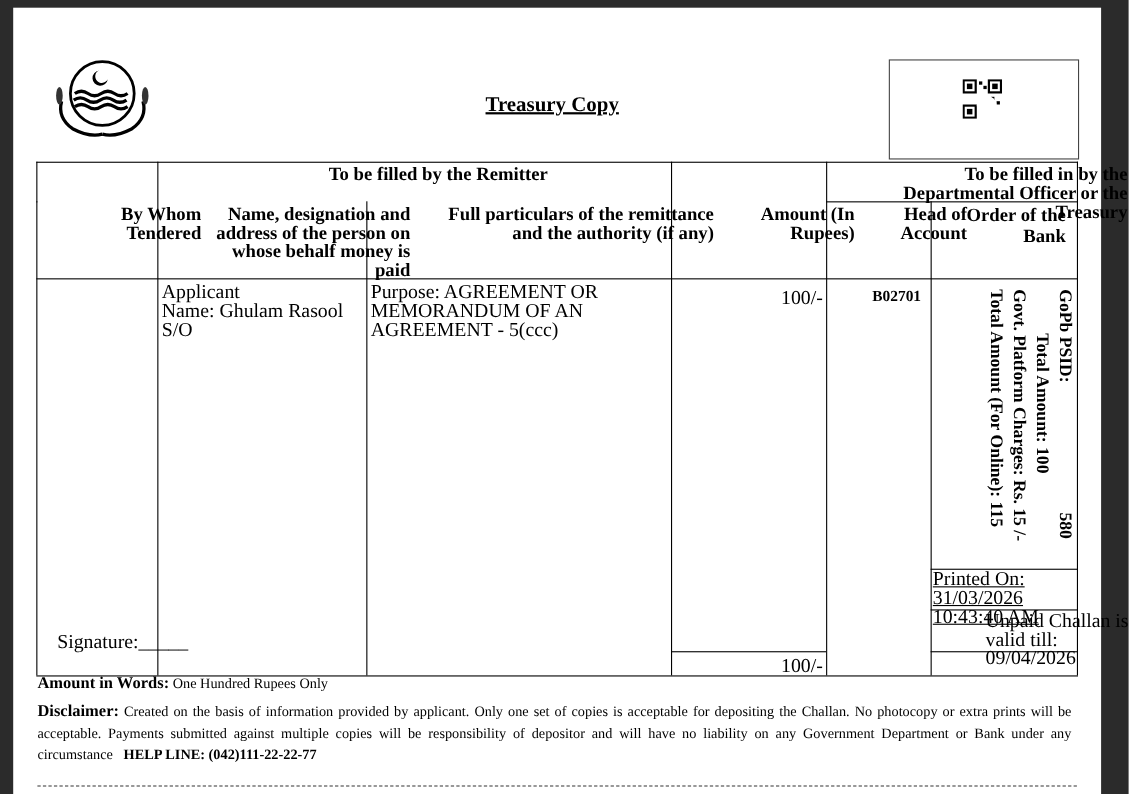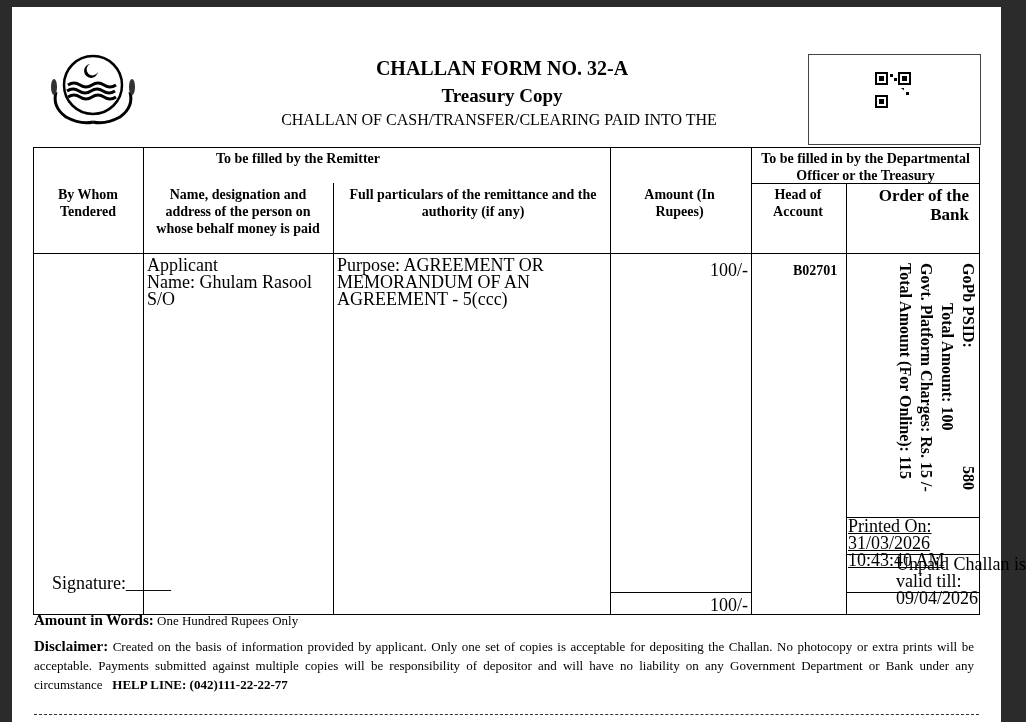--- a/index.html
+++ b/index.html
@@ -11,31 +11,31 @@
     position: relative;
   }
   .page {
     position: absolute; left: 12px; top: 7px; width: 989px; height: 730px;
     background: #fff;
   }
   .abs { position: absolute; }
   .logo { left: 34px; top: 45px; width: 95px; height: 75px; }
   .title1 { left: 0; width: 980px; top: 50px; text-align: center; font-weight: bold; font-size: 20px; }
   .title2 { left: 0; width: 980px; top: 78px; text-align: center; font-weight: bold; font-size: 19px; }
-  .title2 span { text-decoration-thickness: 2px; }
+  .title2 span { text-decoration: underline; text-decoration-thickness: 2px; }
   .title3 { left: 0; width: 974px; top: 104px; text-align: center; font-size: 16px; }
   .qrbox { left: 796px; top: 47px; width: 171px; height: 89px; border: 1px solid #444; }
   .qr { left: 66px; top: 17px; width: 36px; height: 36px; }
 
   
   .line-h { position: absolute; height: 1px; background: #000; }
   .line-v { position: absolute; width: 1px; background: #000; }
 
   .cell { position: absolute; font-size: 14px; line-height: 17px; }
-  .hdr { font-weight: bold; text-align: center; font-size: 14px; line-height: 17px; }
+  .hdr { font-weight: bold; text-align: right; font-size: 17px; line-height: 17px; margin-left: 45px; }
   .hdr-big { font-weight: bold; text-align: right; font-size: 17px; line-height: 19px; }
   .txt { font-size: 18px; line-height: 17px; }
 
   .vert {
     position: absolute; left: 835px; top: 256px; width: 132px; height: 250px;
   }
   .vert-inner {
     position: absolute; left: 132px; top: 0;
     width: 250px; height: 132px;
     transform-origin: 0 0; transform: rotate(90deg);
@@ -61,23 +61,21 @@
         <path d="M21 39 q6 -4 12 0 t12 0 t12 0 t12 0"></path>
         <path d="M22 45 q6 -4 12 0 t12 0 t12 0 t12 0"></path>
       </g>
       <path d="M10 40 q-4 15 10 25 q15 8 27 5" fill="none" stroke="#000" stroke-width="3"></path>
       <path d="M84 40 q4 15 -10 25 q-15 8 -27 5" fill="none" stroke="#000" stroke-width="3"></path>
       <ellipse cx="8" cy="35" rx="3" ry="8" fill="#333"></ellipse>
       <ellipse cx="86" cy="35" rx="3" ry="8" fill="#333"></ellipse>
     </svg>
   </div>
 
-  <div class="abs title1">CHALLAN FORM NO. 32-A</div>
   <div class="abs title2"><span>Treasury Copy</span></div>
-  <div class="abs title3">CHALLAN OF CASH/TRANSFER/CLEARING PAID INTO THE</div>
 
   <div class="abs qrbox">
     <div class="abs qr">
       <svg width="36" height="36" viewBox="0 0 36 36">
         <rect x="1" y="1" width="11" height="11" fill="none" stroke="#000" stroke-width="2"></rect>
         <rect x="4" y="4" width="5" height="5" fill="#000"></rect>
         <rect x="24" y="1" width="11" height="11" fill="none" stroke="#000" stroke-width="2"></rect>
         <rect x="27" y="4" width="5" height="5" fill="#000"></rect>
         <rect x="1" y="24" width="11" height="11" fill="none" stroke="#000" stroke-width="2"></rect>
         <rect x="4" y="27" width="5" height="5" fill="#000"></rect>

